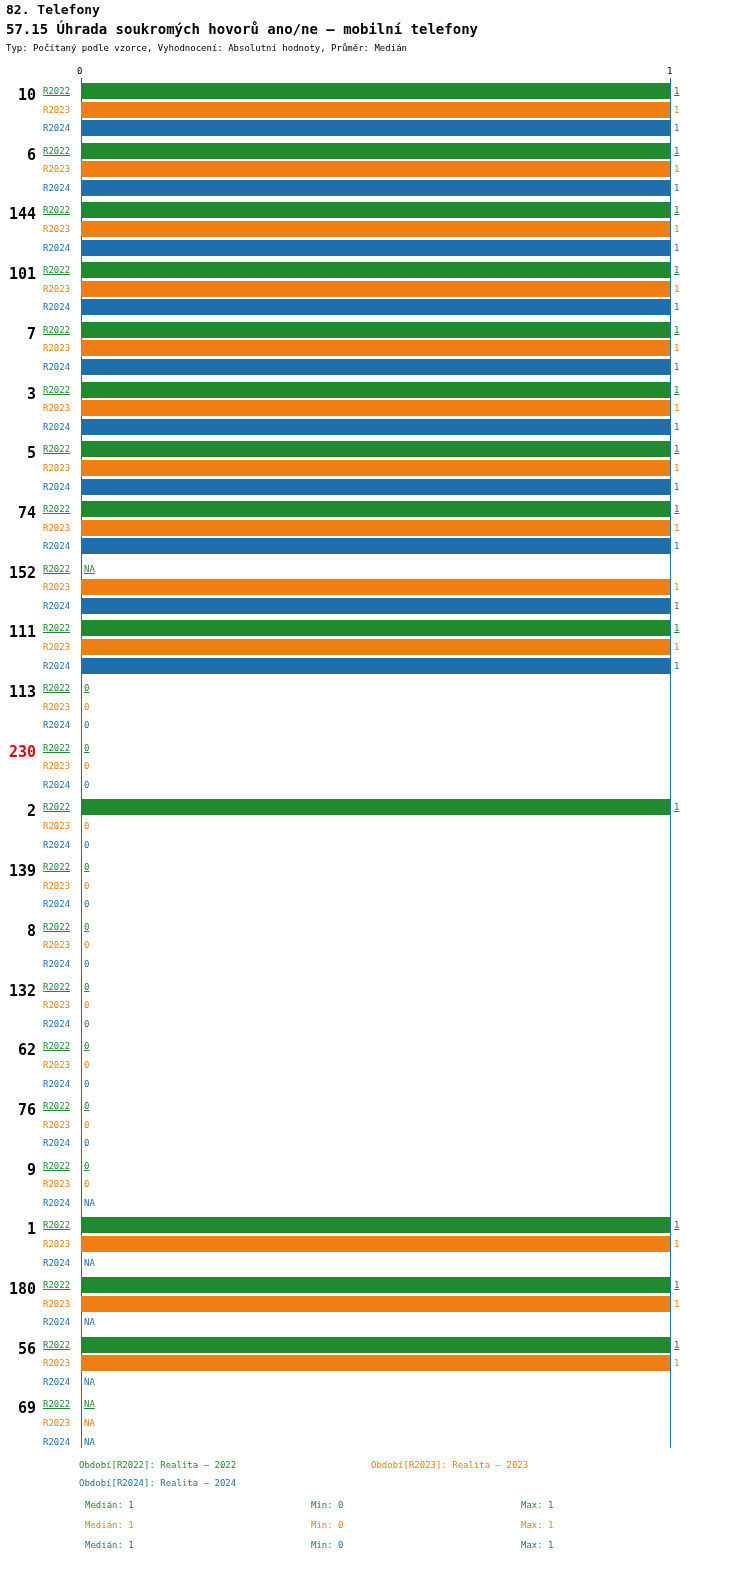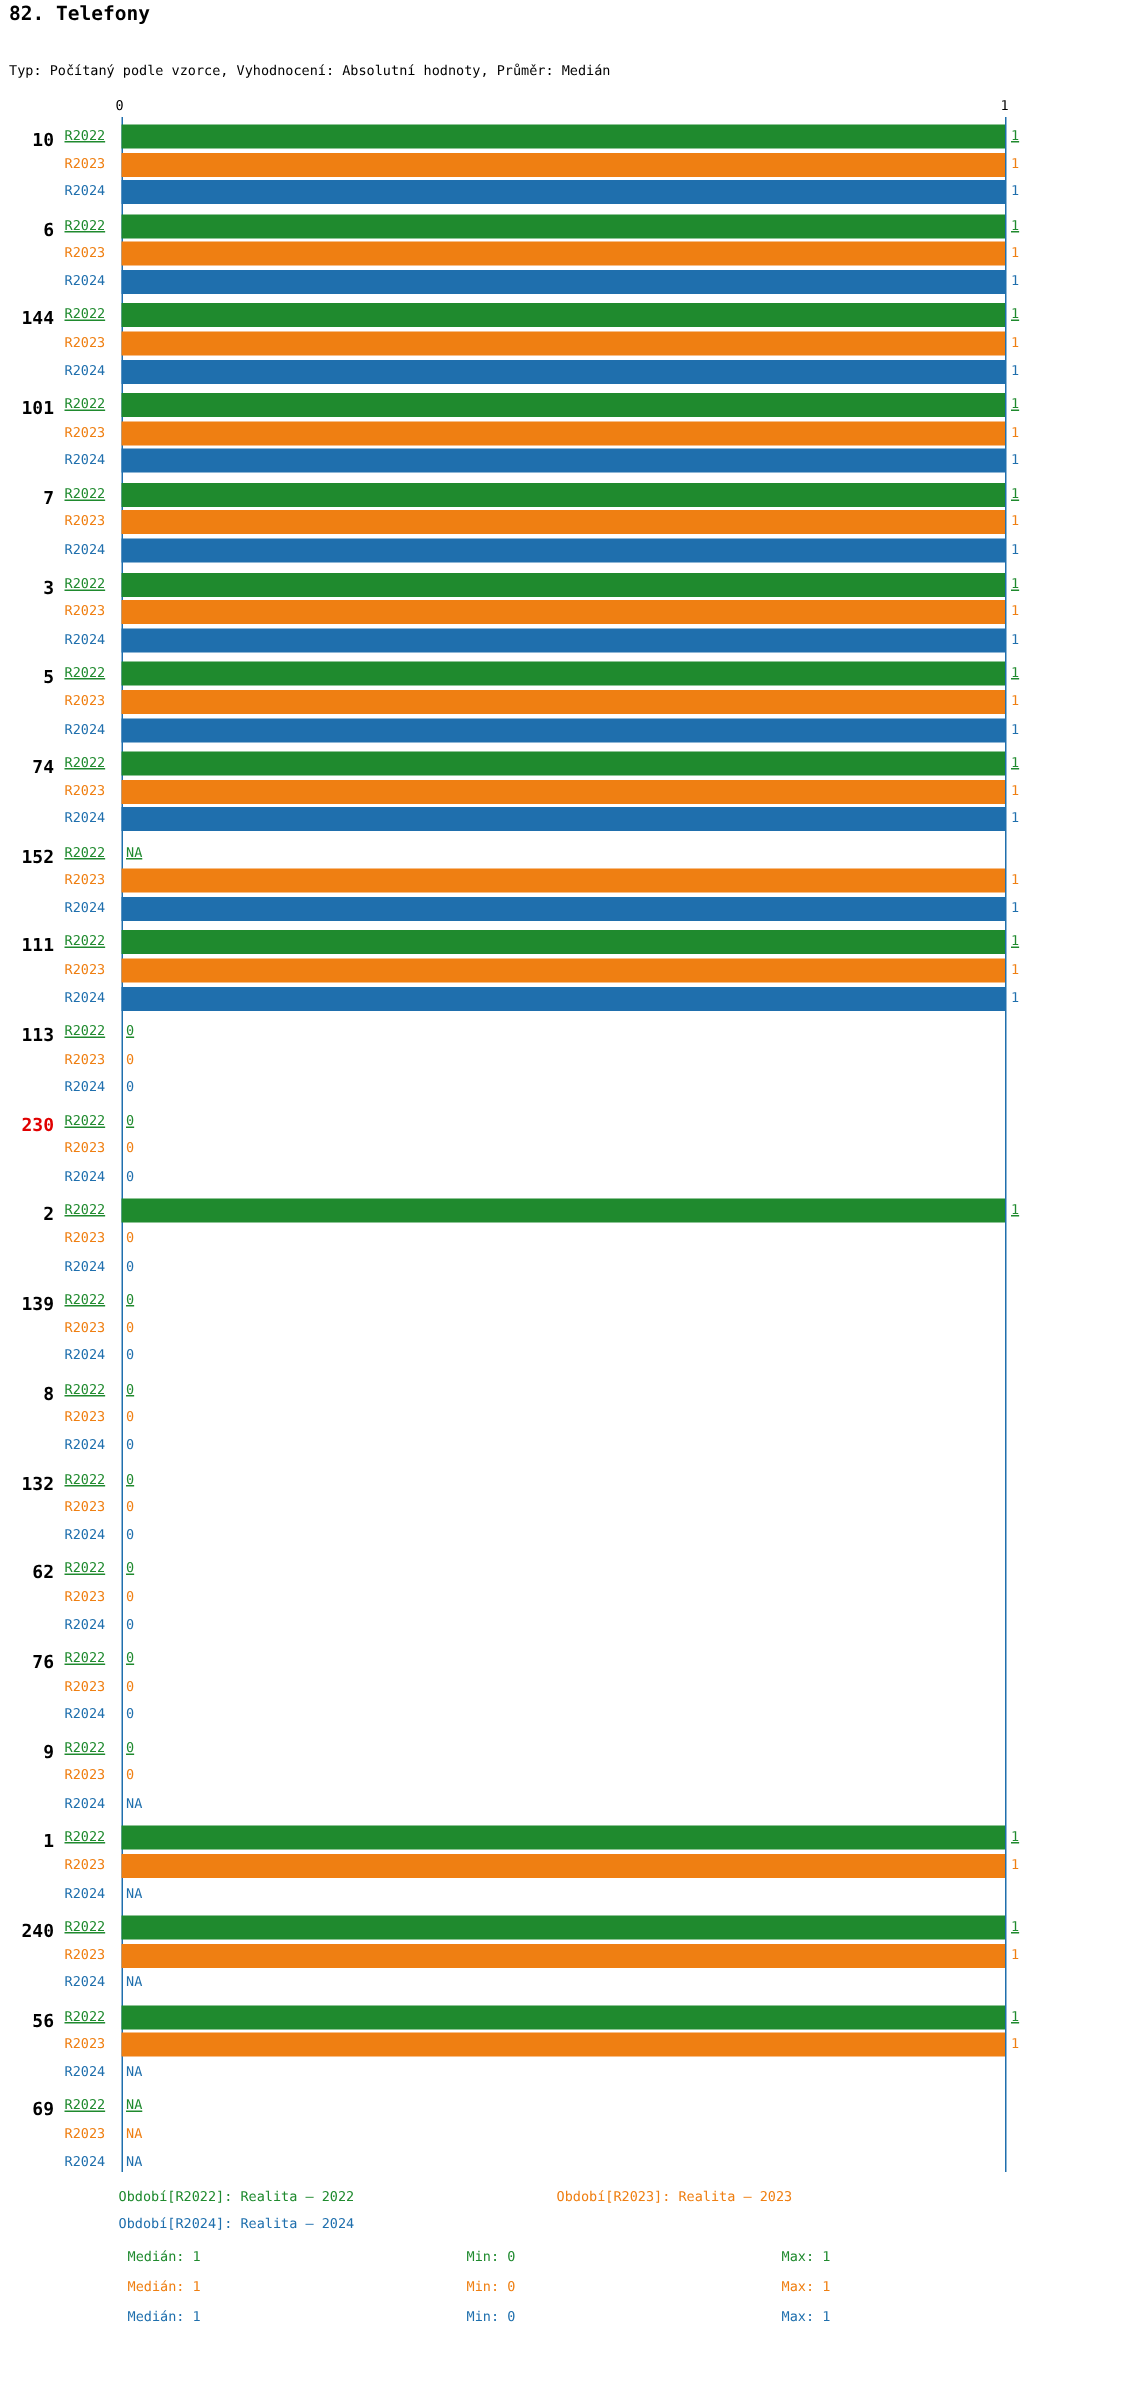--- a/index.html
+++ b/index.html
@@ -65,21 +65,21 @@
   .group {
     position: absolute;
     left: 0;
     width: 750px;
   }
   .grp-label {
     position: absolute;
     left: 0;
     width: 36px;
     text-align: right;
-    font-size: 12px;
+    font-size: 15px;
     font-weight: bold;
     color: #000000;
   }
   .grp-label.highlight {
     color: #e00000;
   }
   .row {
     position: absolute;
     left: 0;
     width: 750px;
@@ -121,20 +121,21 @@
     position: absolute;
     white-space: nowrap;
   }
 </style>
 </head>
 <body>
 
 <div class="page">
 
   <div class="title1">82. Telefony</div>
+  <div class="title2">57.15 Úhrada soukromých hovorů ano/ne – mobilní telefony</div>
   <div class="subtitle">Typ: Počítaný podle vzorce, Vyhodnocení: Absolutní hodnoty, Průměr: Medián</div>
 
   <div class="axis-label" style="left:77px; top:66px;">0</div>
   <div class="axis-label" style="left:667px; top:66px;">1</div>
 
   <div class="axis-line" style="left:81px; top:78px; height:1370px;"></div>
   <div class="axis-line" style="left:670px; top:78px; height:1370px;"></div>
 
   <div class="plot" id="plot">
       <div class="group" style="top: 4px; height: 56.1px;">
@@ -463,21 +464,21 @@
           <div class="row-label c2023">R2023</div>
           <div class="bar b2023" style="width: 589px;"></div>
           <div class="val c2023" style="left: 674px;">1</div>
         </div>
         <div class="row" style="top: 37.4px;">
           <div class="row-label c2024">R2024</div>
           <div class="val c2024" style="left: 84px;">NA</div>
         </div>
       </div>
       <div class="group" style="top: 1198px; height: 56.1px;">
-        <div class="grp-label" style="top: 4px;">240</div>
+        <div class="grp-label" style="top: 4px;">180</div>
         <div class="row" style="top: 0px;">
           <div class="row-label c2022">R2022</div>
           <div class="bar b2022" style="width: 589px;"></div>
           <div class="val c2022" style="left: 674px;">1</div>
         </div>
         <div class="row" style="top: 18.7px;">
           <div class="row-label c2023">R2023</div>
           <div class="bar b2023" style="width: 589px;"></div>
           <div class="val c2023" style="left: 674px;">1</div>
         </div>

